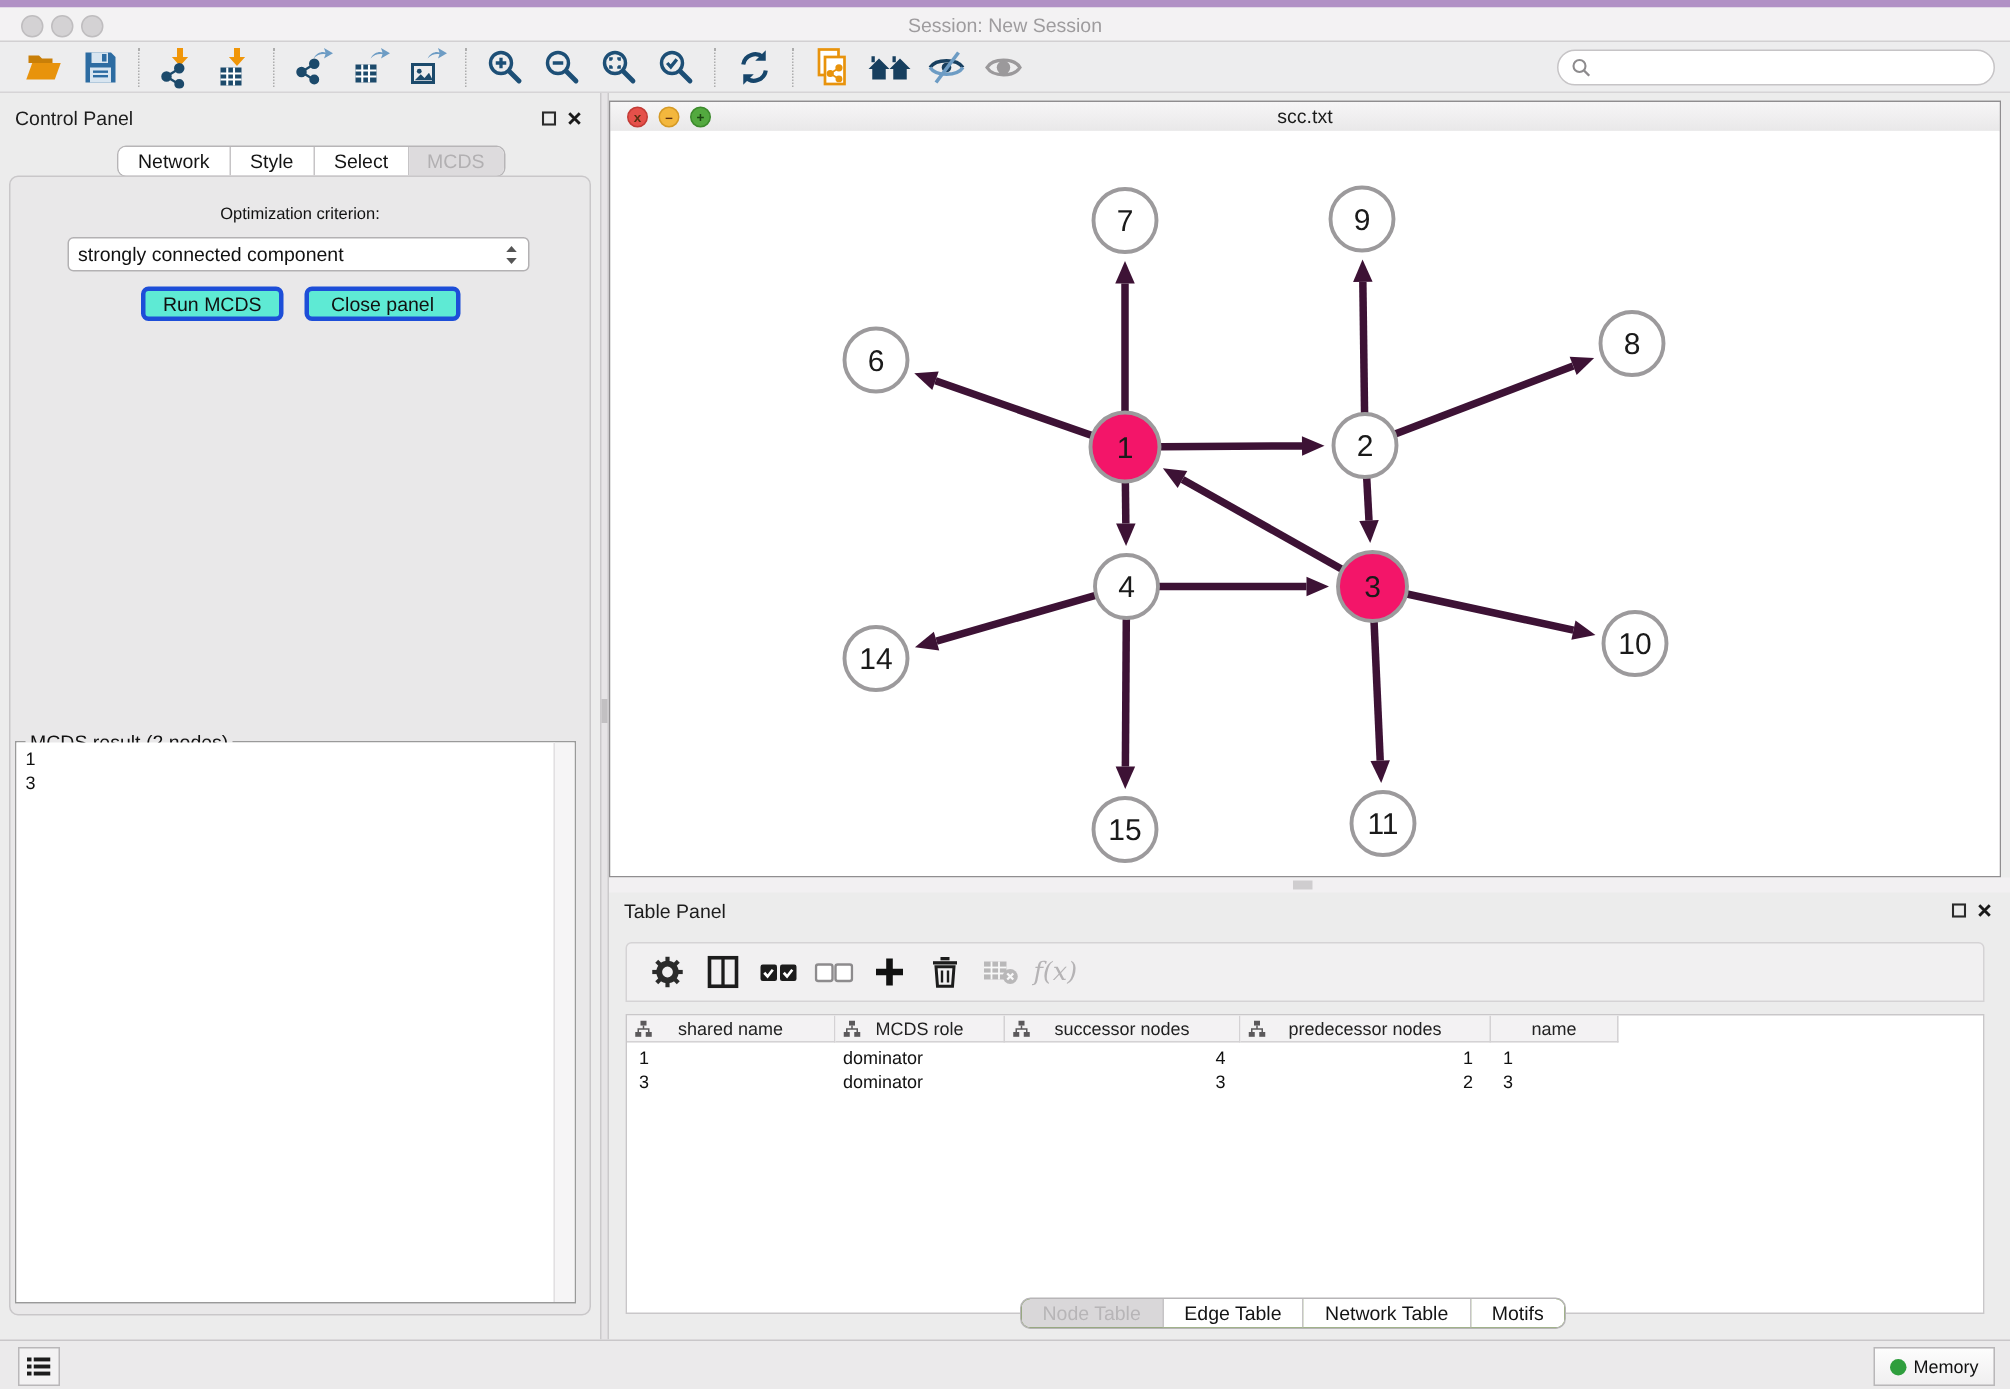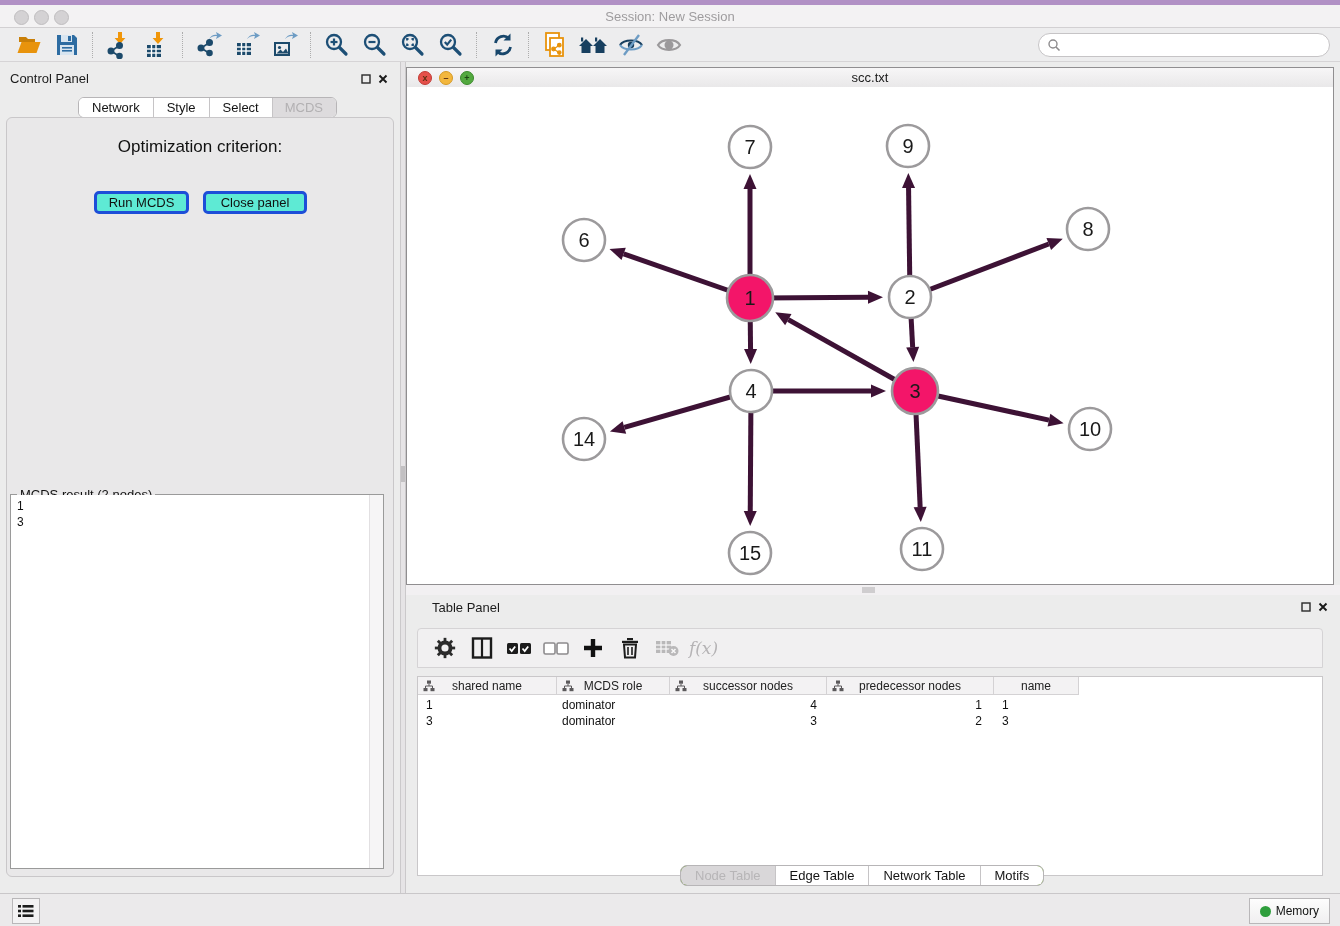--- a/index.html
+++ b/index.html
@@ -31,21 +31,21 @@
   .cp-title{left:10px;top:71px;font-size:13px;color:#1c1c1c;}
   .panel-ico{position:absolute;cursor:default;}
   .seg{display:flex;border:1px solid #b7b5b7;border-radius:6px;overflow:hidden;height:21px;background:#fff;}
   .seg .s{padding:0 13px;font-size:13px;line-height:20px;color:#141414;background:#fff;
           border-right:1px solid #c6c4c6;white-space:nowrap;}
   .seg .s:last-child{border-right:none;}
   .seg .s.sel{background:#dddbdd;color:#b2b0b2;padding-left:12px;}
   .cp-tabs{left:78px;top:97px;}
   .cp-box{left:6px;top:117px;width:388px;height:760px;background:#e9e8e9;
           border:1px solid #c9c7c9;border-radius:6px;}
-  .opt-label{left:6px;top:137px;width:388px;text-align:center;font-size:17px;color:#111;}
+  .opt-label{left:6px;top:137px;width:388px;text-align:center;font-size:11px;color:#111;}
   .dropdown{left:45px;top:158px;width:308px;height:23px;background:#fff;border:1px solid #b3b1b3;
             border-radius:4px;display:flex;align-items:center;padding:0 6px;box-sizing:border-box;}
   .dropdown .dd-text{flex:1;font-size:13px;color:#111;}
   .btn{position:absolute;height:23px;background:#5eead4;border:3px solid #1d4ed8;border-radius:5px;
        font-size:13px;color:#111;display:flex;align-items:center;justify-content:center;box-sizing:border-box;}
   .fieldset{left:10px;top:494px;width:374px;height:375px;border:1px solid #9a9a9a;background:#fff;}
   .fs-legend{position:absolute;left:6px;top:-8px;background:#e9e8e9;padding:0 3px;font-size:13px;color:#111;}
   .fs-area{position:absolute;left:0;top:0;right:13px;bottom:0;background:#fff;overflow:hidden;
            font-size:12px;color:#111;padding:3px 0 0 6px;line-height:16px;}
   .fs-scroll{position:absolute;right:0;top:0;width:13px;bottom:0;background:#f6f5f6;border-left:1px solid #e2e0e2;}
@@ -60,21 +60,21 @@
   
   .net-frame{left:406px;top:67px;width:928px;height:518px;border:1px solid #908e90;background:#fff;}
   .net-titlebar{position:absolute;left:0;top:0;right:0;height:19px;
                 background:linear-gradient(#f7f6f7,#e9e8e9);border-bottom:1px solid #bdbbbd;}
   .nt-dot{position:absolute;top:3px;width:12px;height:12px;border-radius:50%;
           font-size:9px;line-height:12px;text-align:center;color:#5c2f12;font-weight:bold;}
   .net-title{position:absolute;left:0;right:0;top:2px;text-align:center;font-size:13px;color:#1a1a1a;}
   .net-canvas{position:absolute;left:0;top:19px;width:926px;height:497px;background:#fff;}
 
   
-  .tp-title{left:432px;top:600px;font-size:13px;color:#1c1c1c;}
+  .tp-title{left:416px;top:600px;font-size:13px;color:#1c1c1c;}
   .tp-toolbar{left:417px;top:628px;width:906px;height:40px;background:#f1f0f1;
               border:1px solid #d5d3d5;border-radius:4px 4px 0 0;display:flex;align-items:center;padding:0 8px;box-sizing:border-box;}
   .tpi{width:37px;height:32px;display:flex;align-items:center;justify-content:center;flex:0 0 auto;}
   .fx{font-family:"DejaVu Serif",serif;font-style:italic;font-size:17px;color:#b5b3b5;}
   .tbl{left:417px;top:676px;width:906px;height:200px;background:#fff;border:1px solid #c9c7c9;overflow:hidden;}
   .tbl-head{position:absolute;left:0;top:0;height:18px;display:flex;}
   .th{position:relative;height:18px;background:#f3f2f3;border-right:1px solid #d4d2d4;border-bottom:1px solid #d4d2d4;
       font-size:12px;color:#222;display:flex;align-items:center;justify-content:center;box-sizing:border-box;}
   .th .tree{position:absolute;left:5px;top:3px;}
   .trow{position:absolute;left:0;height:16px;display:flex;font-size:12px;color:#111;}
@@ -283,20 +283,27 @@
   <div class="abs cp-tabs seg">
     <div class="s">Network</div>
     <div class="s">Style</div>
     <div class="s">Select</div>
     <div class="s sel">MCDS</div>
   </div>
 
   <div class="abs cp-box"></div>
   <div class="abs opt-label">Optimization criterion:</div>
 
+  <div class="abs dropdown">
+    <span class="dd-text">strongly connected component</span>
+    <svg width="10" height="14" viewBox="0 0 10 14">
+        <path d="M5 1l3.5 4h-7z" fill="#555"></path>
+        <path d="M5 13L1.5 9h7z" fill="#555"></path>
+      </svg>
+  </div>
 
   <div class="btn" style="left:94px;top:191px;width:95px">Run MCDS</div>
   <div class="btn" style="left:203px;top:191px;width:104px">Close panel</div>
 
   <div class="abs fieldset">
     <div class="fs-legend">MCDS result (2 nodes)</div>
     <div class="fs-area">
       <div>1</div>
       <div>3</div>
     </div>

